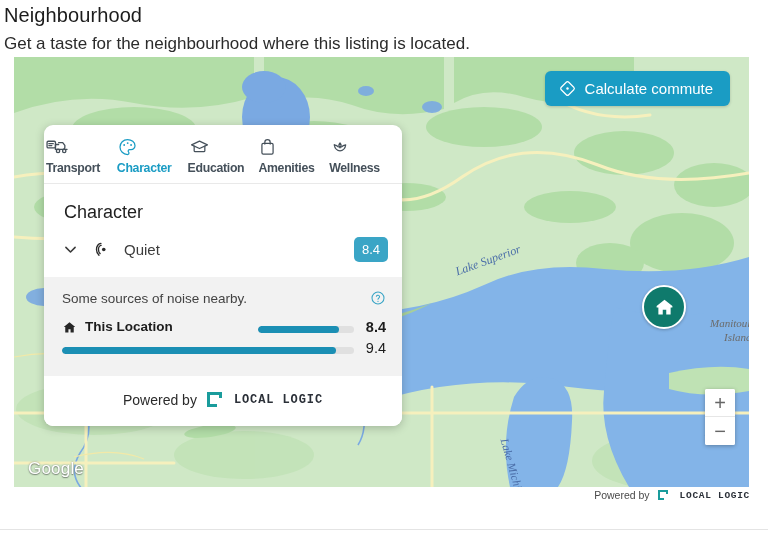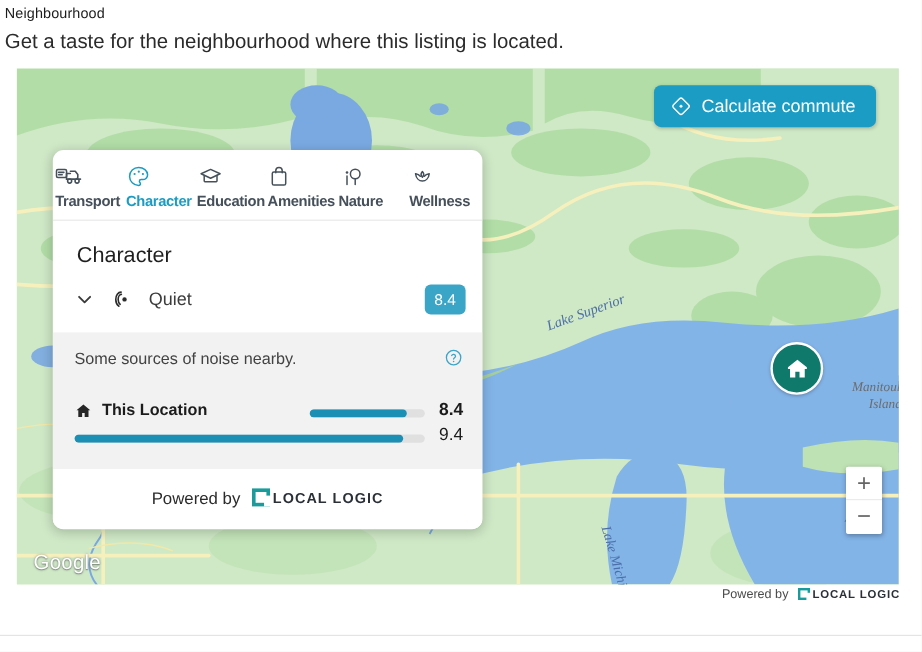--- a/index.html
+++ b/index.html
@@ -5,21 +5,21 @@
   * { box-sizing: border-box; margin: 0; padding: 0; }
   html, body {
     width: 768px; height: 543px;
     background: #ffffff;
     font-family: "Liberation Sans", sans-serif;
     overflow: hidden;
   }
 
   
   #page-title {
-    font-size: 12px;
+    font-size: 20px;
     font-weight: 400;
     color: #1c1c1c;
     padding: 4px 0 0 4px;
     letter-spacing: .1px;
   }
   #page-subtitle {
     font-size: 17px;
     color: #2b2b2b;
     padding: 7px 0 0 4px;
   }
@@ -191,21 +191,21 @@
     min-width: 28px;
     text-align: center;
   }
 
   #noise-detail {
     background: #f2f2f2;
     padding: 13px 16px 16px 18px;
   }
   #noise-detail-header {
     display: flex; align-items: center; justify-content: space-between;
-    margin-bottom: 28px;
+    margin-bottom: 13px;
   }
   #noise-summary { font-size: 13.5px; color: #434343; }
   #noise-help-icon { color: #3aa5c6; display: flex; cursor: pointer; }
 
   .score-row { display: flex; align-items: flex-start; margin-bottom: 4px; }
   .score-row .row-left { display: flex; align-items: flex-start; width: 196px; }
   .score-row .home-icon { margin-right: 8px; margin-top: 1px; color: #262626; display: flex; }
   .score-row .row-name {
     font-size: 13.5px; color: #1c1c1c; font-weight: 700;
     line-height: 1.25;
@@ -224,21 +224,21 @@
   }
   .score-row.loc .value { font-weight: 700; }
 
   #card-footer {
     display: flex; align-items: center; justify-content: center;
     gap: 10px;
     padding: 16px 0 18px 0;
     background: #ffffff;
   }
   .powered-text { font-size: 14px; color: #2b2b2b; }
-  .ll-logo { display: flex; align-items: center; gap: 2px; }
+  .ll-logo { display: flex; align-items: center; gap: 12px; font-family: Liberation Mono, monospace; }
   .ll-mark {
     width: 15px; height: 15px;
     border: 3px solid #1a9c9c;
     position: relative;
   }
   .ll-mark::after {
     content: ""; position: absolute;
     right: -3px; top: 3px;
     width: 5px; height: 9px; background: #ffffff;
   }
@@ -419,29 +419,20 @@
       </div>
 
       <div class="tab">
         <svg width="19" height="20" viewBox="0 0 20 24" fill="none" stroke="currentColor" stroke-width="1.5" stroke-linejoin="round" stroke-linecap="round">
           <rect x="3.3" y="7.6" width="13.4" height="13" rx="1.6"></rect>
           <path d="M6.8 8.4V6.2a3.2 3.2 0 0 1 6.4 0v2.2"></path>
         </svg>
         <span class="tab-label">Amenities</span>
       </div>
 
-      <div class="tab">
-        <svg width="22" height="20" viewBox="0 0 24 24" fill="none" stroke="currentColor" stroke-width="1.5" stroke-linecap="round">
-          <circle cx="15.6" cy="9.6" r="4.8"></circle>
-          <path d="M15.6 14.4V20"></path>
-          <path d="M7.4 11.6V20"></path>
-          <circle cx="7.4" cy="8.1" r="1.3" fill="currentColor" stroke="none"></circle>
-        </svg>
-        <span class="tab-label">Nature</span>
-      </div>
 
       <div class="tab">
         <svg width="22" height="20" viewBox="0 0 24 24" fill="none" stroke="currentColor" stroke-width="1.5" stroke-linecap="round" stroke-linejoin="round">
           <path d="M12 7.2c-1.6 1.7-1.6 4 0 5.7 1.6-1.7 1.6-4 0-5.7z"></path>
           <path d="M5.2 9.4c.5 4.3 3.4 7.2 6.8 7.2s6.3-2.9 6.8-7.2c-2.2.3-3.9 1.2-4.9 2.5"></path>
           <path d="M9.9 11.9C8.9 10.6 7.3 9.7 5.2 9.4"></path>
         </svg>
         <span class="tab-label">Wellness</span>
       </div>
     </div>

